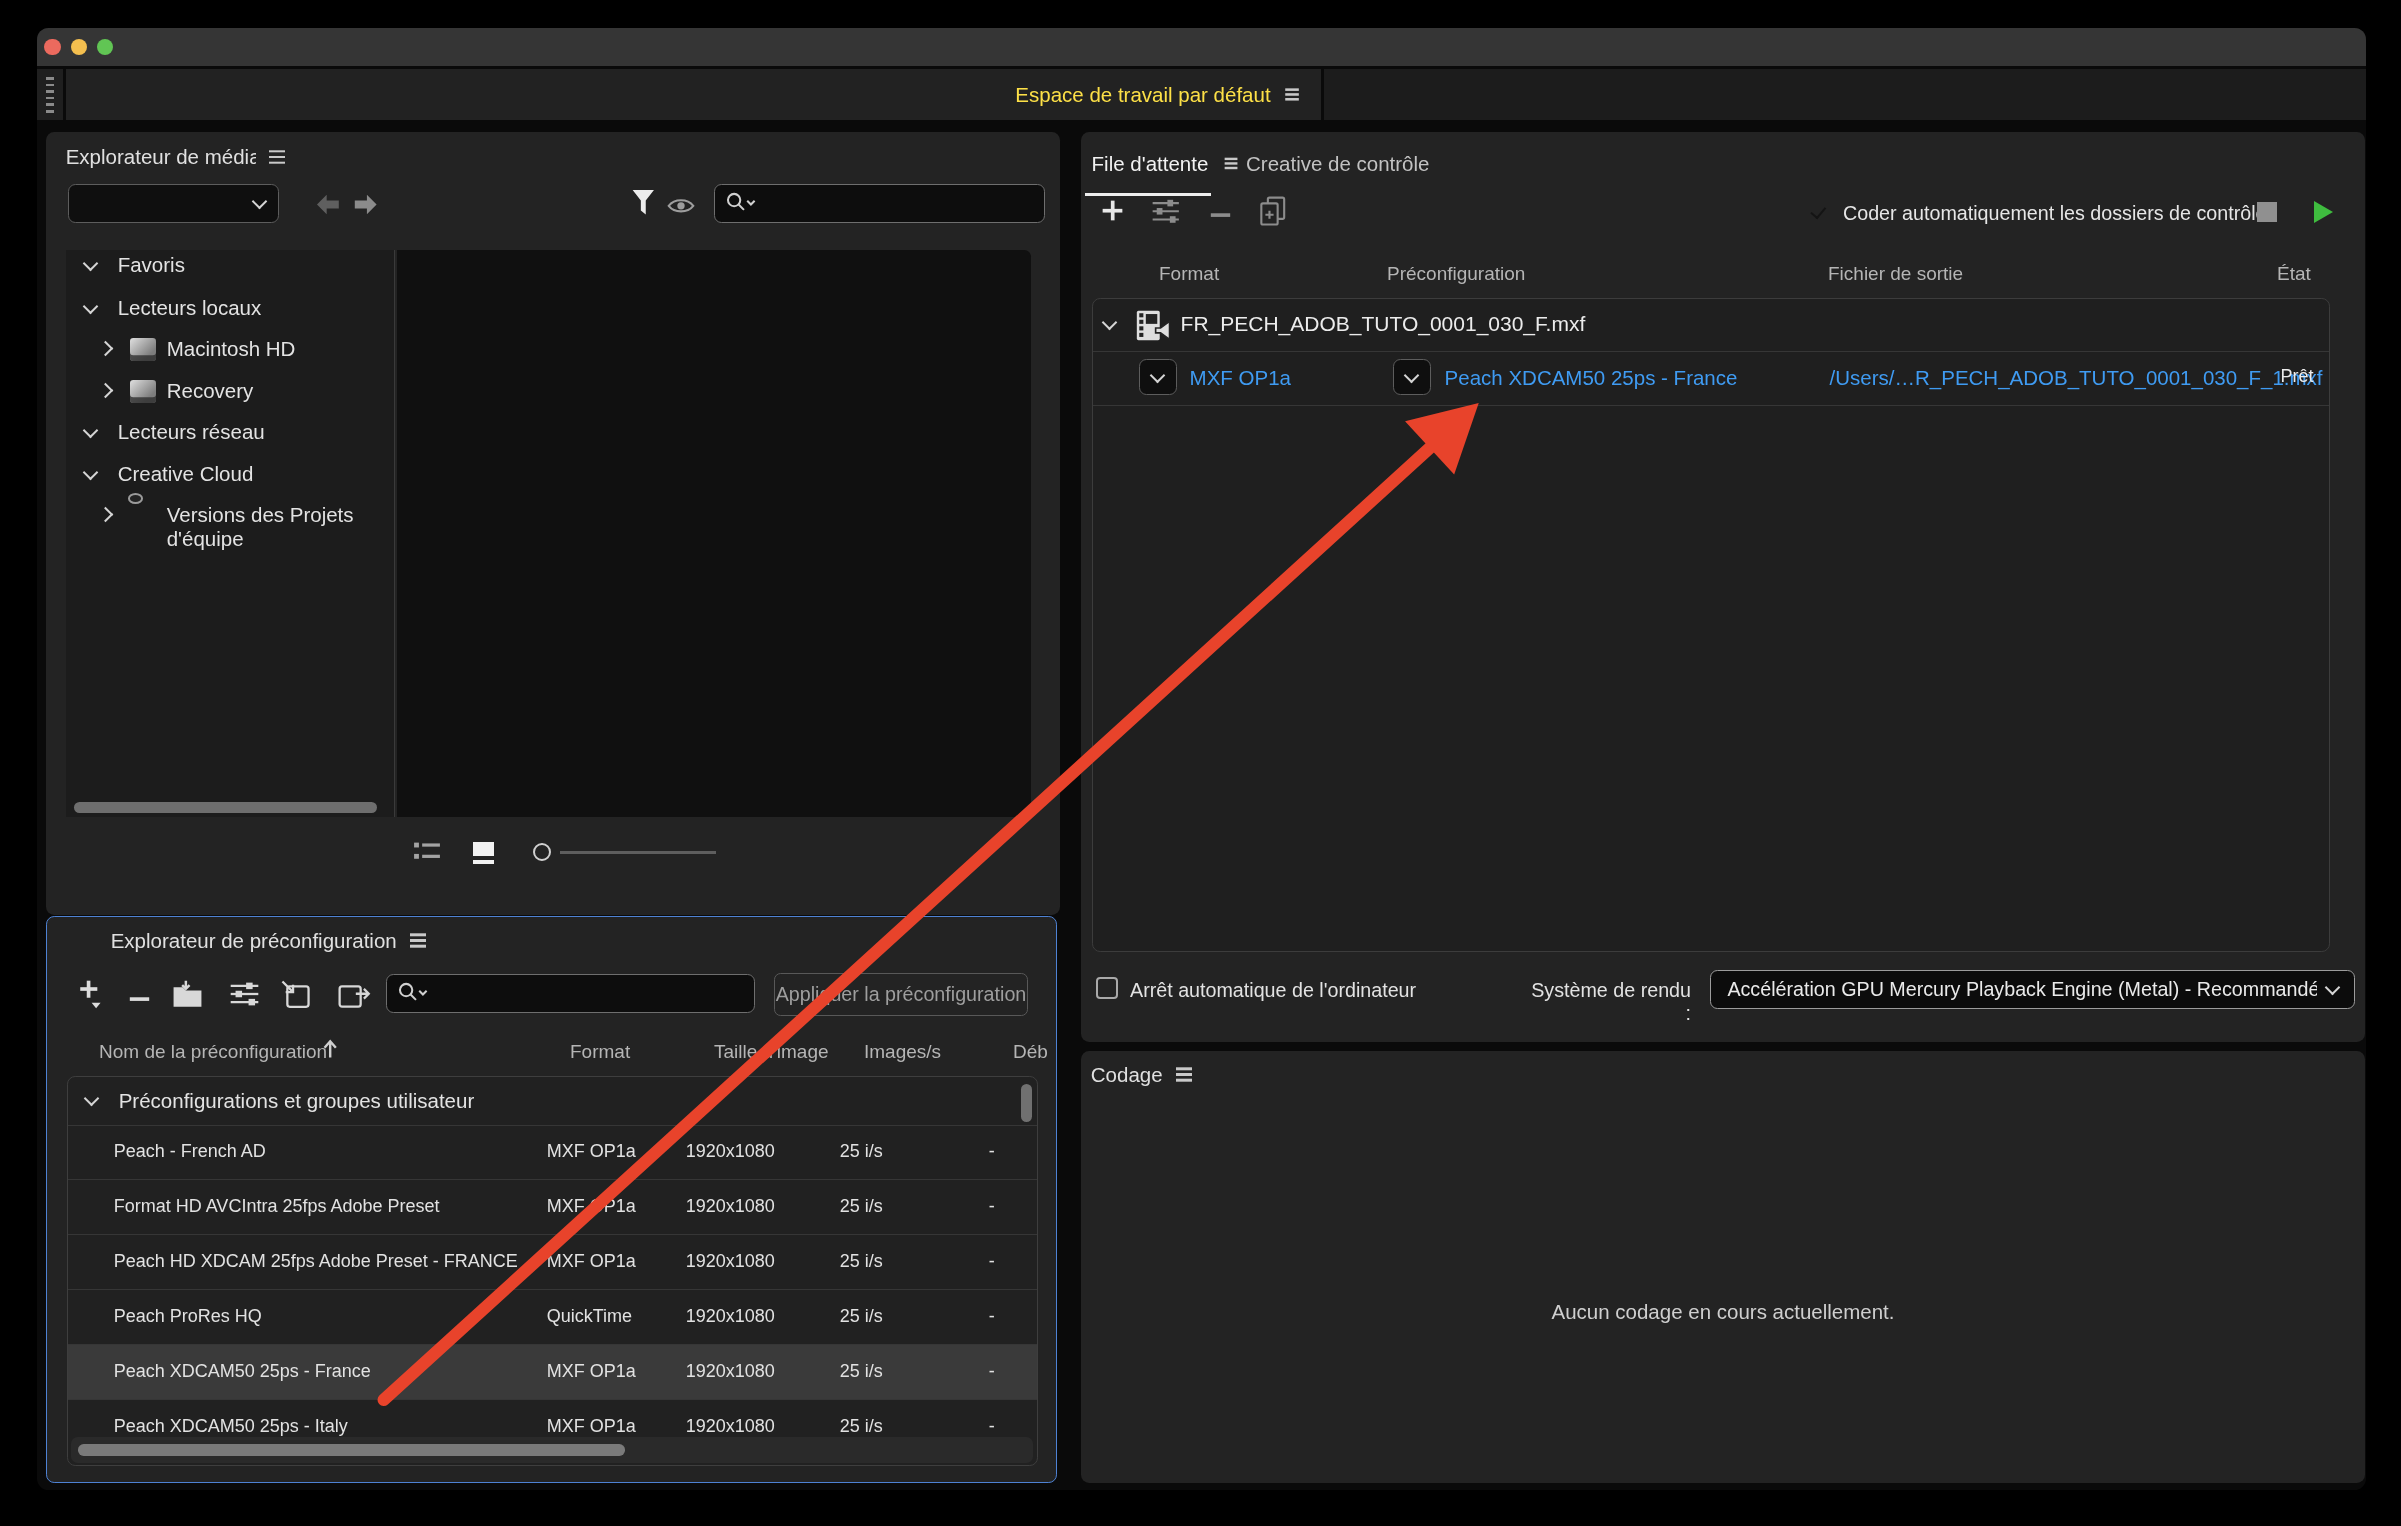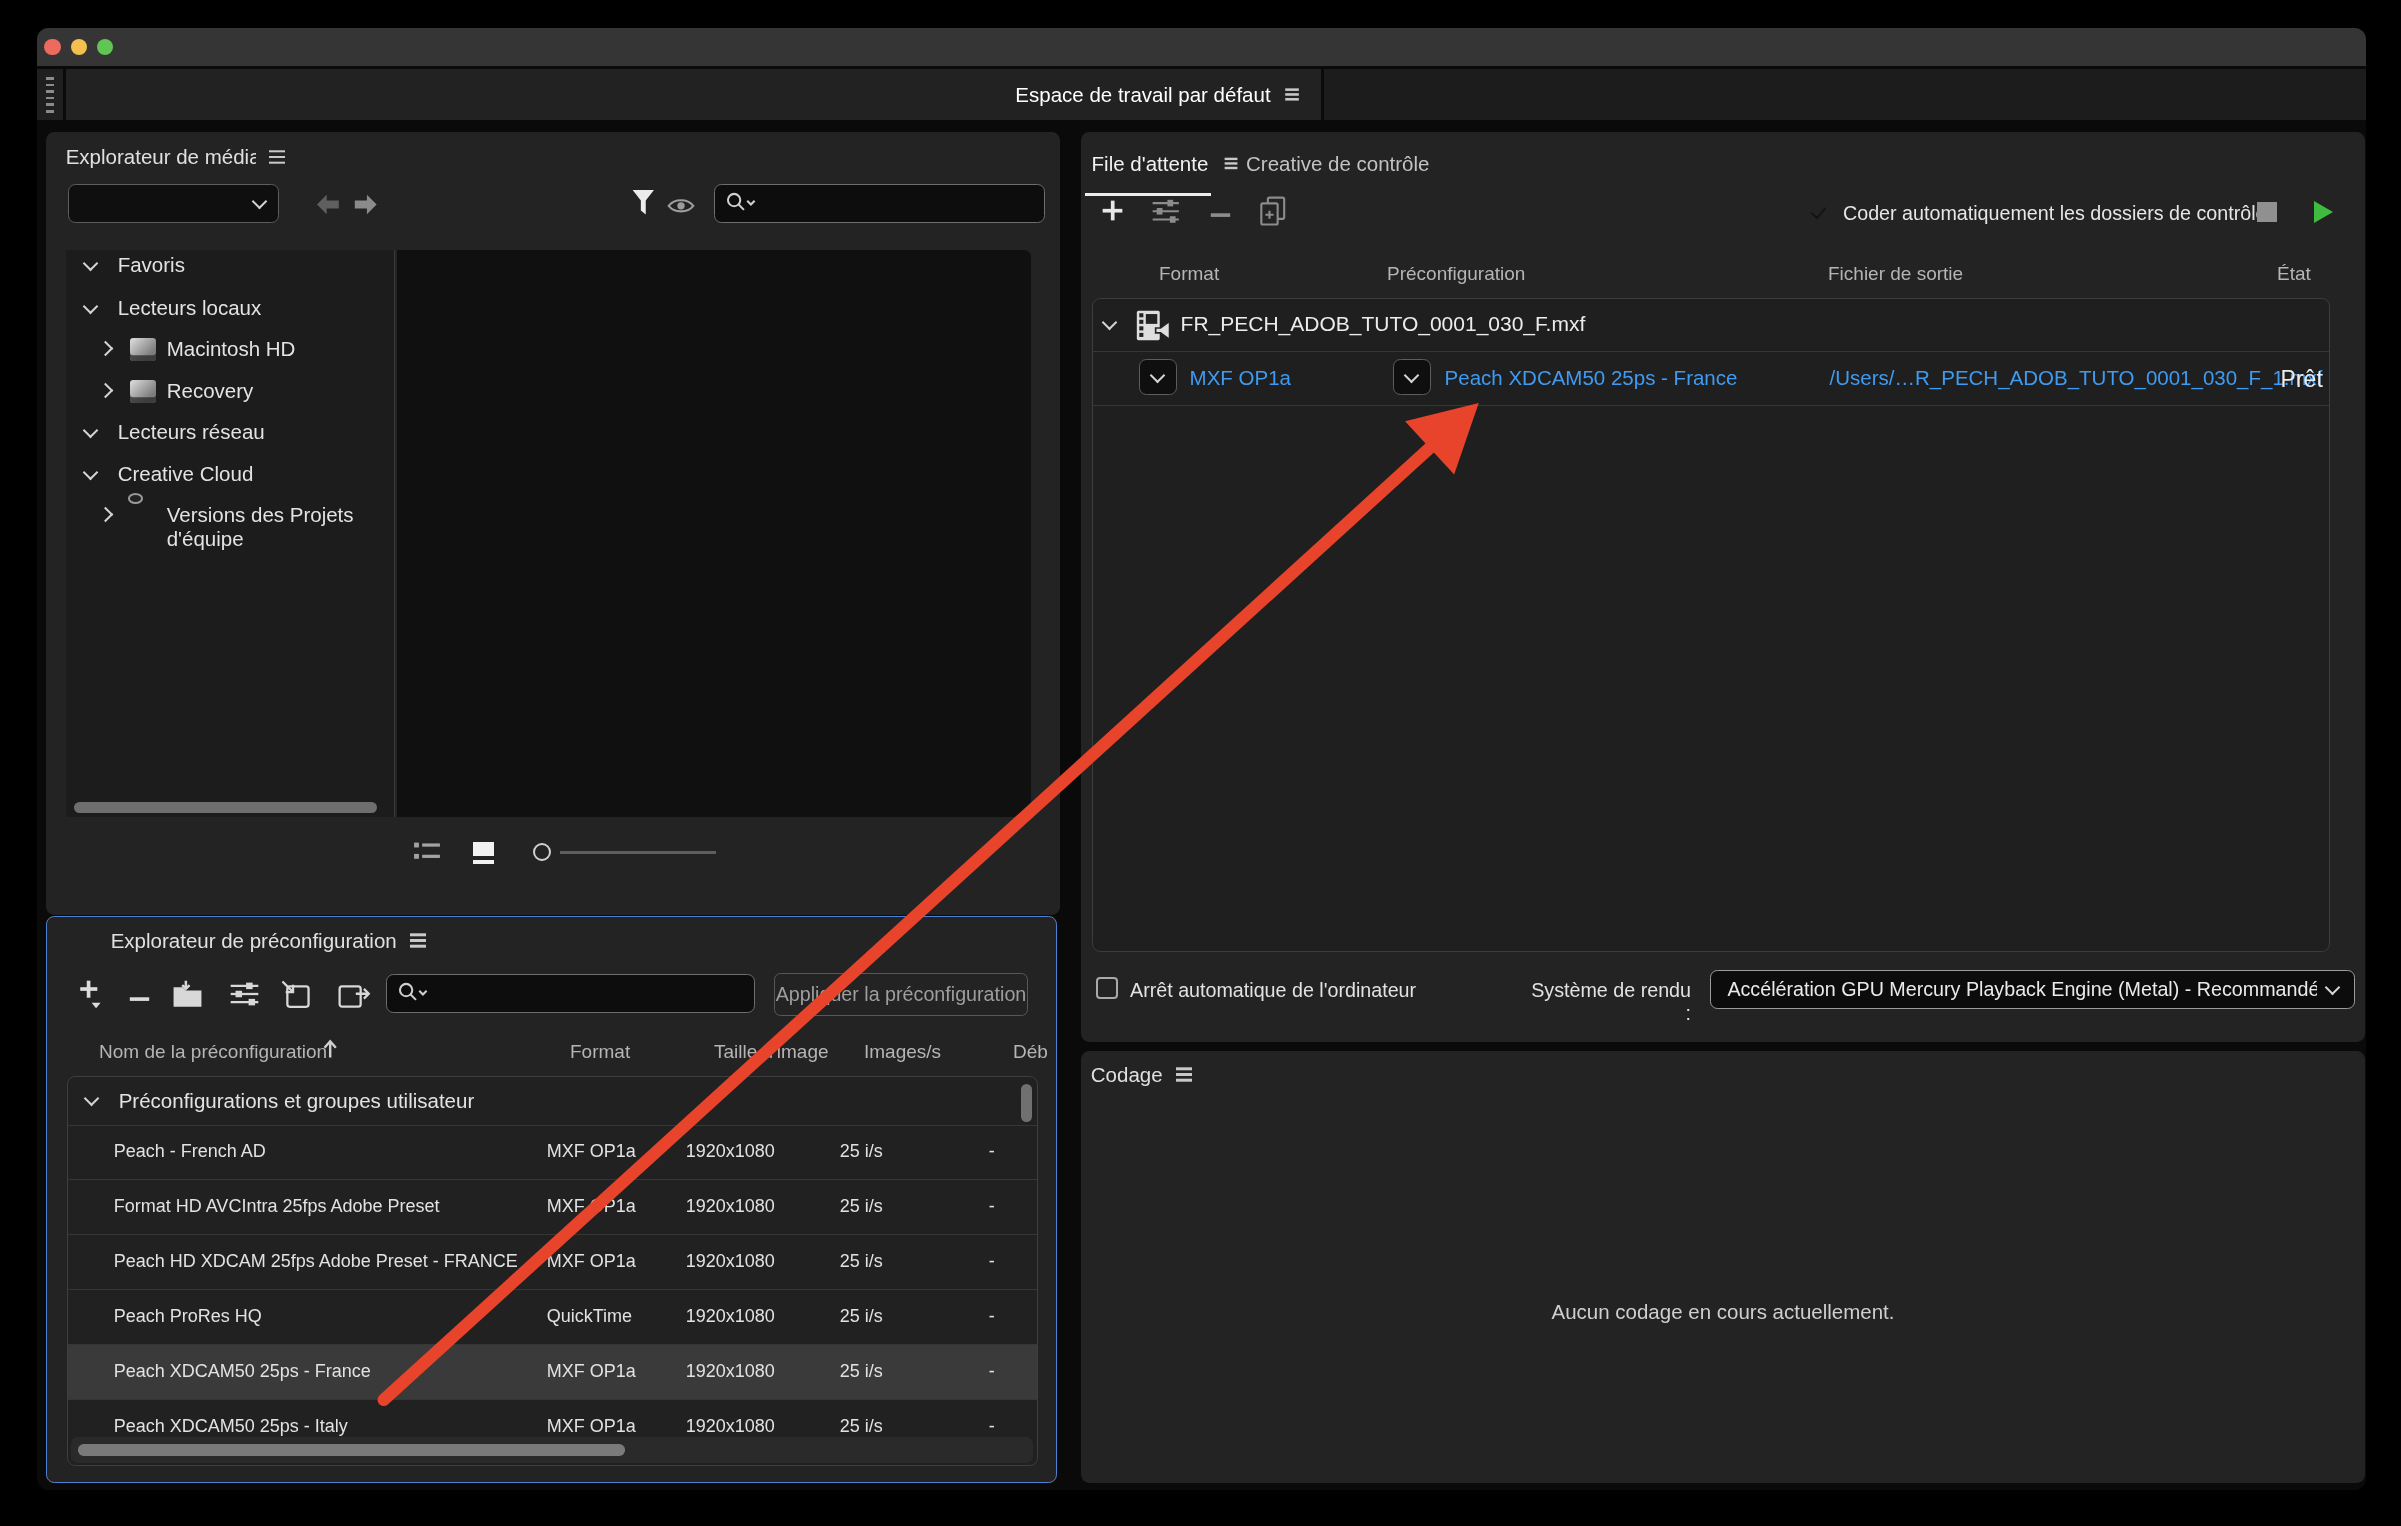--- a/index.html
+++ b/index.html
@@ -56,21 +56,21 @@
     <span class="tl" style="background:var(--traffic-red,#EC6A5E);"></span>
     <span class="tl" style="background:var(--traffic-yellow,#F4BF4F);"></span>
     <span class="tl" style="background:var(--traffic-green,#61C554);"></span>
   </div>
 
   <div class="tabrow-seg" style="left:0px;width:26px;background:#1f1f1f;display:flex;align-items:center;justify-content:center;">
     <span class="grip"></span>
   </div>
   <div class="tabrow-seg" style="left:29px;width:1255px;">
     <div class="abs" style="right:21px;top:0;height:51px;display:flex;align-items:center;gap:13px;">
-      <span class="t25" style="color:#ffffff;">Espace de travail par défaut</span>
+      <span class="t25" style="color:#fde047;">Espace de travail par défaut</span>
       <span class="hamb" style="transform:scale(.85);"></span>
     </div>
   </div>
   <div class="tabrow-seg" style="left:1287px;width:1042px;background:#1c1c1c;"></div>
 
   <div class="panel" style="left:9px;top:104px;width:1014px;height:783px;">
     <div class="abs" style="left:19.7px;top:13px;display:flex;align-items:center;gap:13px;">
       <span class="ptitle" style="max-width:190px;">Explorateur de médias</span>
       <span class="hamb"></span>
     </div>
@@ -386,21 +386,21 @@
       <div class="abs" style="left:0;top:53px;width:100%;height:52px;">
         <div class="ddbtn abs" style="left:46px;top:7.4px;width:38px;height:36px;">
           <span class="cv d" style="margin-top:-3.3px;"></span>
         </div>
         <span class="abs link" style="left:97px;top:14px;font-size:20.5px;">MXF OP1a</span>
         <div class="ddbtn abs" style="left:300px;top:7.4px;width:38px;height:36px;">
           <span class="cv d" style="margin-top:-3.3px;"></span>
         </div>
         <span class="abs link" style="left:352px;top:14px;font-size:20.5px;">Peach XDCAM50 25ps - France</span>
         <span class="abs link" style="left:737px;top:14px;width:423px;font-size:20.5px;text-align:right;white-space:nowrap;">/Users/…R_PECH_ADOB_TUTO_0001_030_F_1.mxf</span>
-        <span class="abs" style="left:1188px;top:14px;font-size:23px;color:#ececec;">Prêt</span>
+        <span class="abs" style="left:1188px;top:14px;font-size:18px;color:#ececec;">Prêt</span>
       </div>
       <div class="sep" style="top:106px;"></div>
 
     </div>
 
     
     <span class="cb off abs" style="left:14.7px;top:845px;"></span>
     <span class="t24 abs" style="left:49px;top:847px;color:#e2e2e2;">Arrêt automatique de l'ordinateur</span>
     <span class="t24 abs" style="left:442px;top:847px;width:168px;text-align:right;color:#e2e2e2;">Système de rendu :</span>
     <div class="abs" style="left:629px;top:838px;width:645px;height:39px;background:#0c0c0c;border:1.6px solid #9c9c9c;

